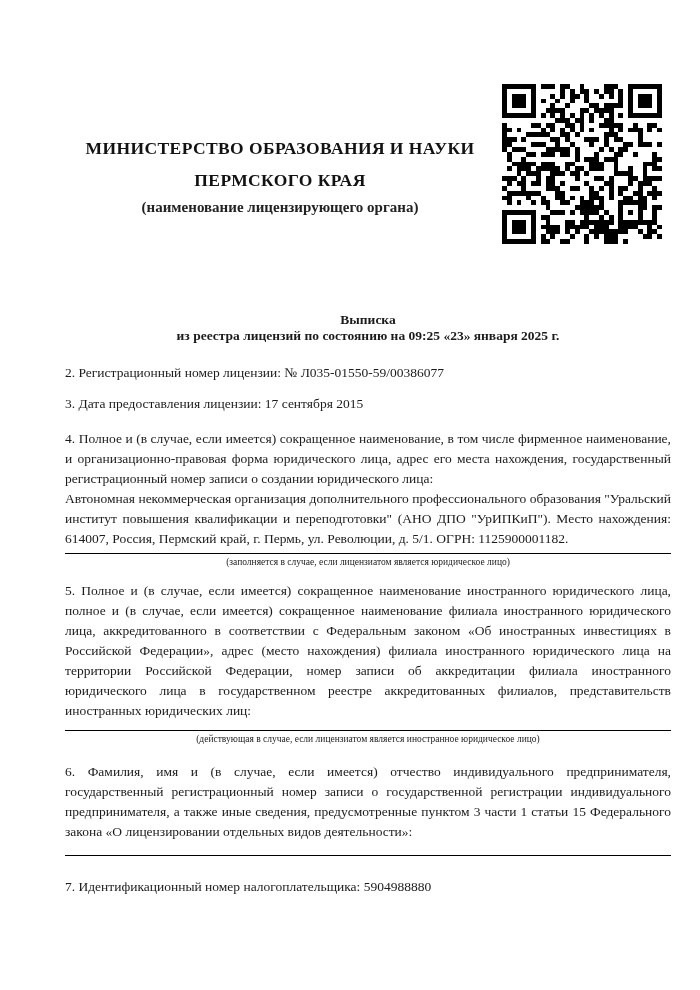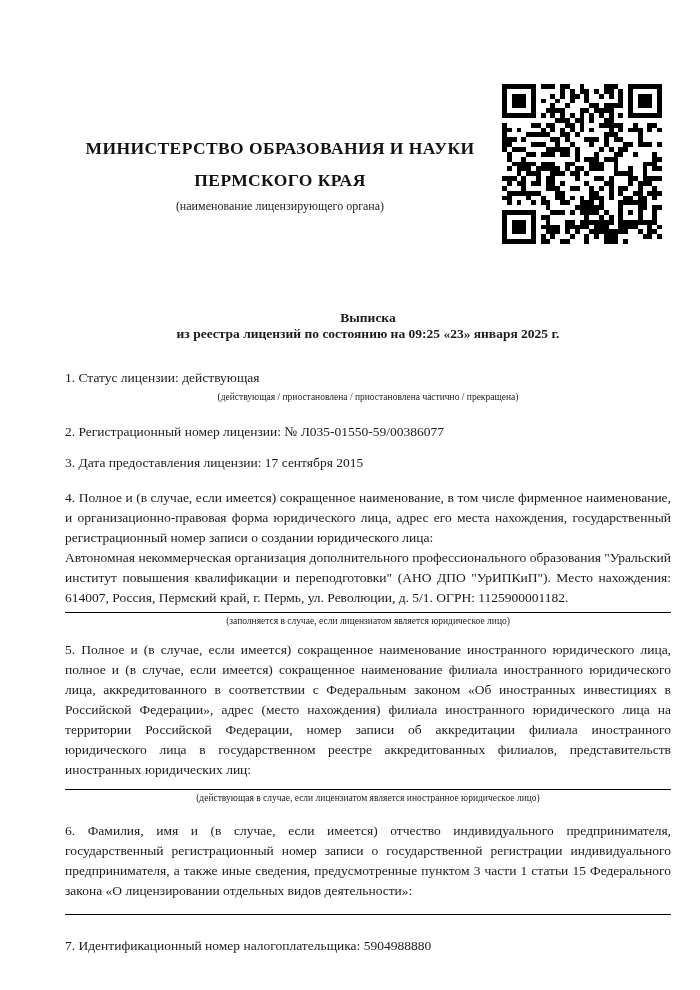--- a/index.html
+++ b/index.html
@@ -20,23 +20,24 @@
     text-align:center;
   }
   .org-name{
     font-size:17.5px;
     font-weight:700;
     line-height:32px;
     letter-spacing:.4px;
     color:#121212;
   }
   .org-caption{
-    font-size:12px;
+    font-size:15px;
     margin-top:3px;
     color:#222;
+    font-weight:bold;
   }
   .qr{
     position:absolute;
     top:84px;right:38px;
     width:160px;height:160px;
     background:#fff;
   }
   .doc-title{
     margin-top:96px;
     text-align:center;
@@ -624,24 +625,20 @@
       <div>ПЕРМСКОГО КРАЯ</div>
     </div>
     <div class="org-caption">(наименование лицензирующего органа)</div>
   </div>
 
   <div class="doc-title">
     <div>Выписка</div>
     <div>из реестра лицензий по состоянию на 09:25 «23» января 2025 г.</div>
   </div>
 
-  <div class="item mt-item1">
-    <p class="para">1. Статус лицензии: действующая</p>
-    <div class="caption mt-cap1">(действующая / приостановлена / приостановлена частично / прекращена)</div>
-  </div>
 
   <div class="item mt-item2">
     <p class="para">2. Регистрационный номер лицензии: № Л035-01550-59/00386077</p>
   </div>
 
   <div class="item mt-item3">
     <p class="para">3. Дата предоставления лицензии: 17 сентября 2015</p>
   </div>
 
   <div class="item mt-item4">

